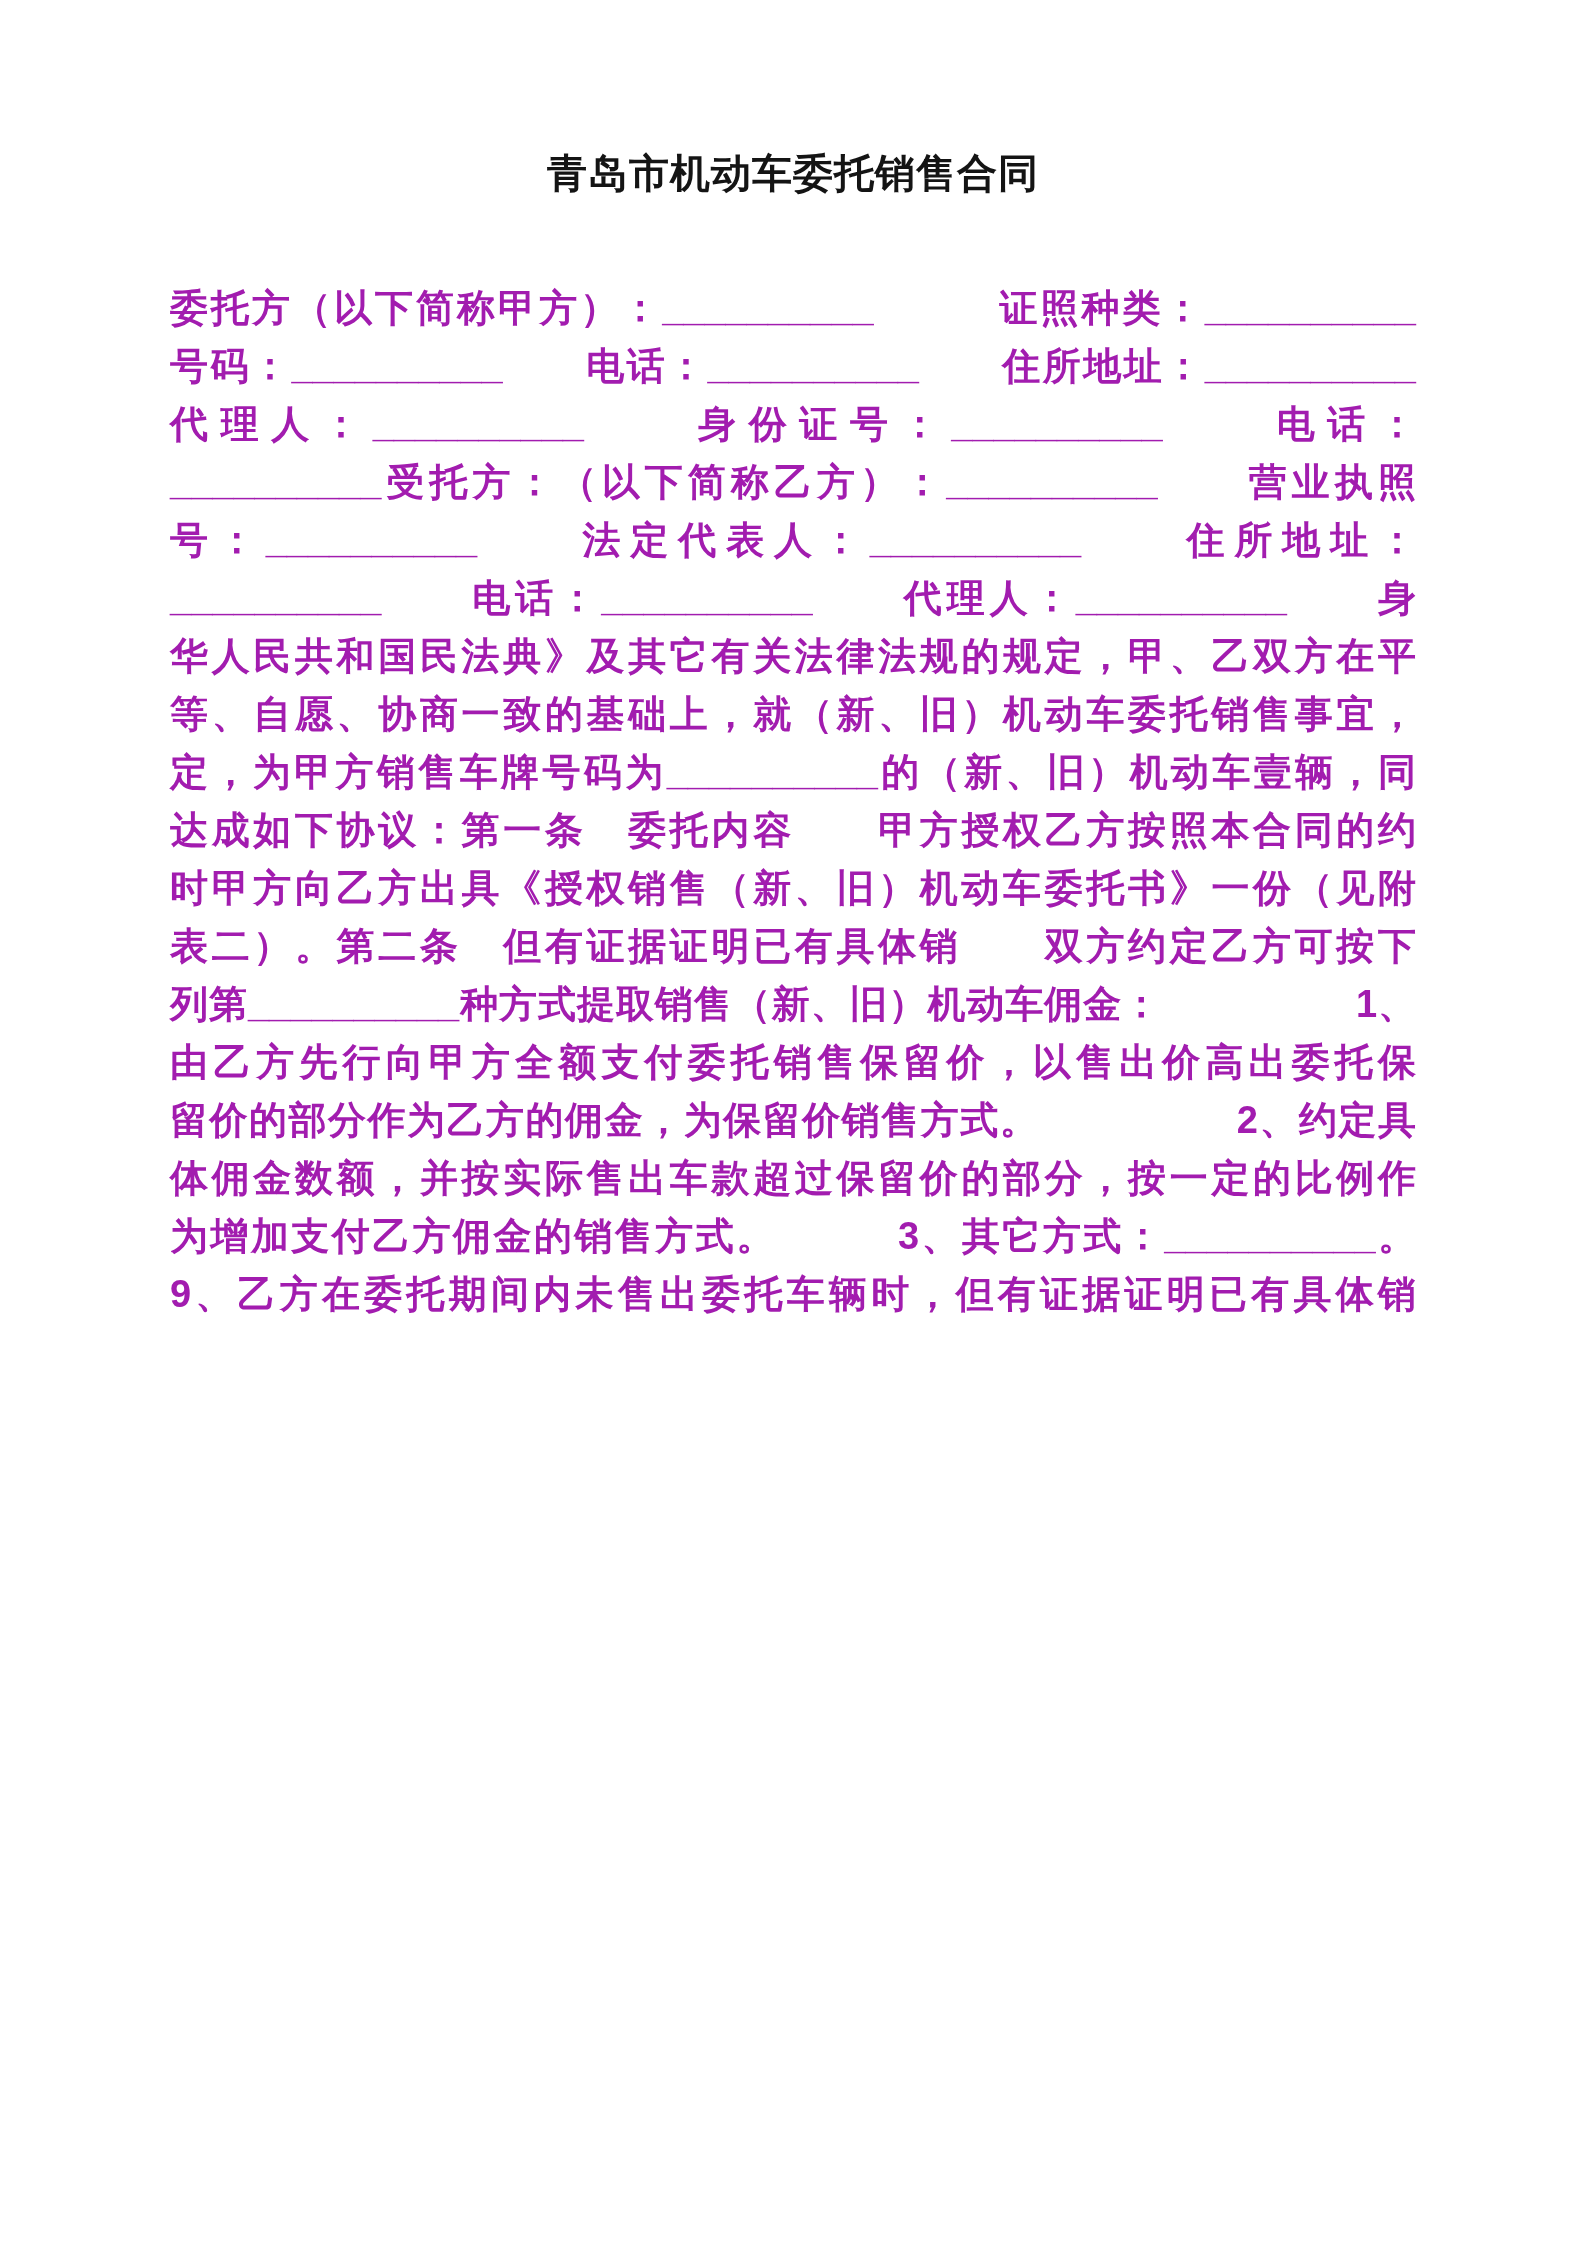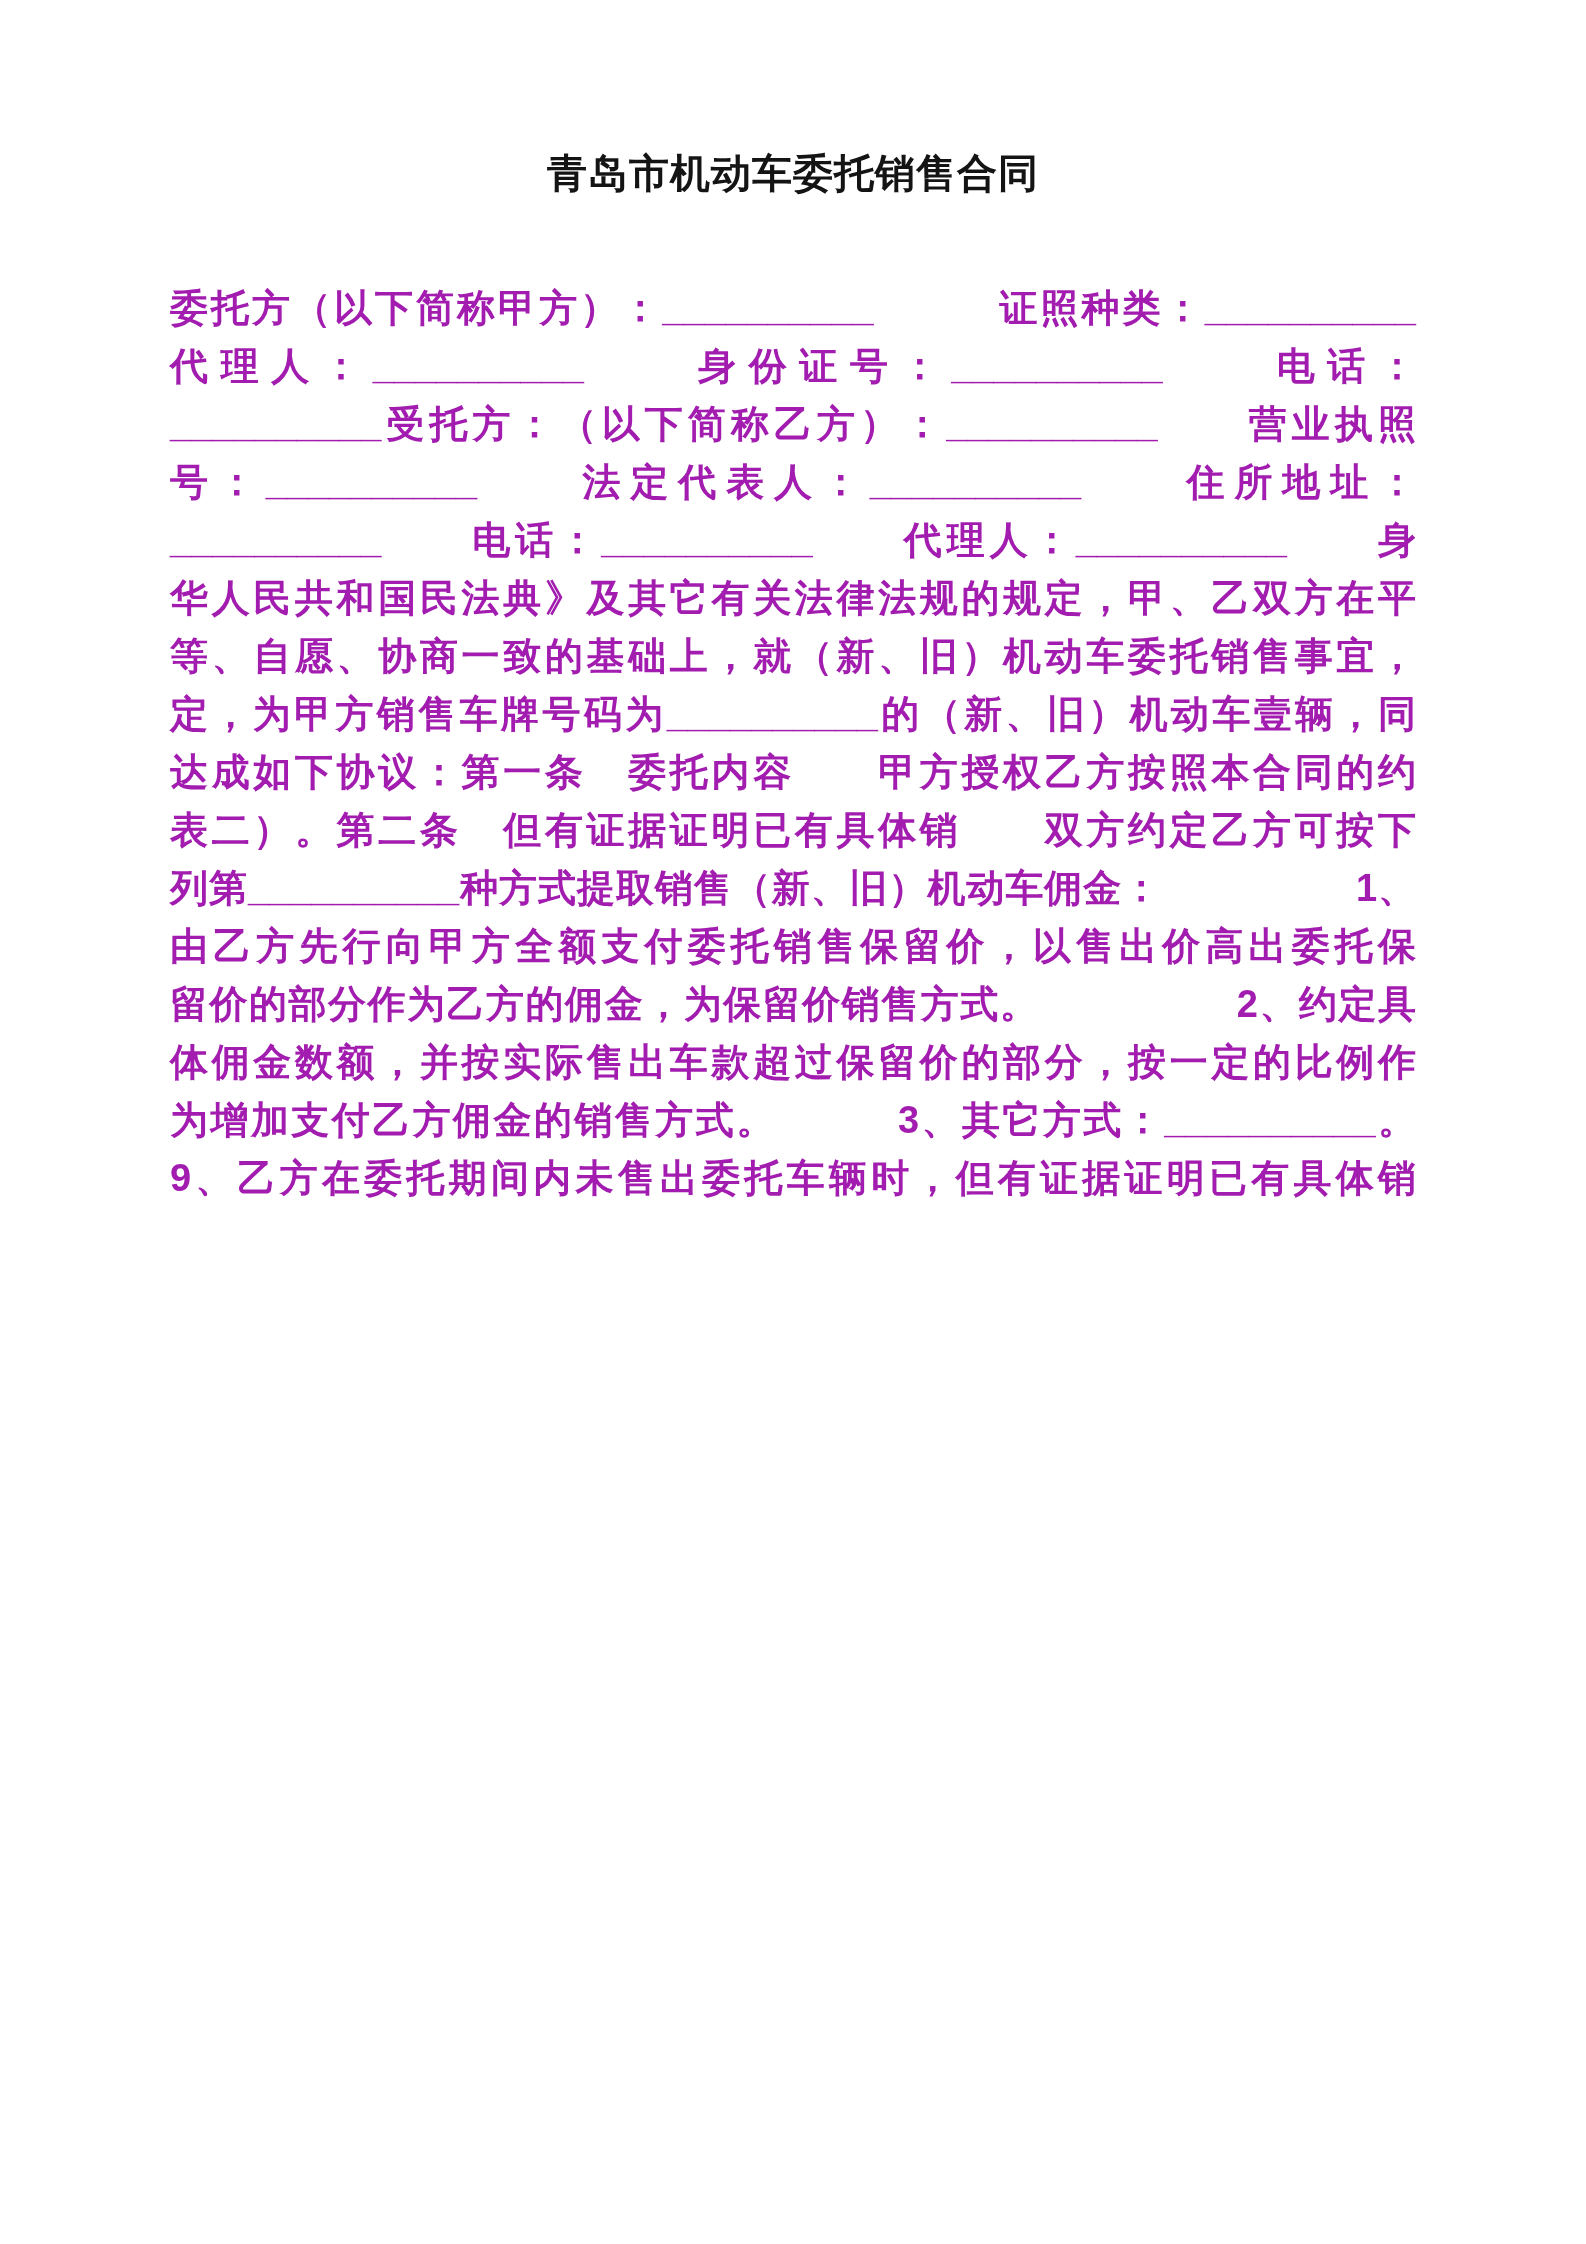--- a/index.html
+++ b/index.html
@@ -46,28 +46,30 @@
     text-align-last: justify;
   }
 </style>
 </head>
 <body>
 
 <div class="page">
   <h1 class="doc-title">青岛市机动车委托销售合同</h1>
   <div class="doc-body">
     <div class="doc-line">委托方（以下简称甲方）：__________　　　证照种类：__________</div>
+    <div class="doc-line">号码：__________　　电话：__________　　住所地址：__________</div>
     <div class="doc-line">代理人：__________　　身份证号：__________　　电话：</div>
     <div class="doc-line">__________受托方：（以下简称乙方）：__________　　营业执照</div>
     <div class="doc-line">号：__________　　法定代表人：__________　　住所地址：</div>
     <div class="doc-line">__________　　电话：__________　　代理人：__________　　身</div>
     <div class="doc-line">华人民共和国民法典》及其它有关法律法规的规定，甲、乙双方在平</div>
     <div class="doc-line">等、自愿、协商一致的基础上，就（新、旧）机动车委托销售事宜，</div>
     <div class="doc-line">定，为甲方销售车牌号码为__________的（新、旧）机动车壹辆，同</div>
     <div class="doc-line">达成如下协议：第一条　委托内容　　甲方授权乙方按照本合同的约</div>
+    <div class="doc-line">时甲方向乙方出具《授权销售（新、旧）机动车委托书》一份（见附</div>
     <div class="doc-line">表二）。第二条　但有证据证明已有具体销　　双方约定乙方可按下</div>
     <div class="doc-line">列第__________种方式提取销售（新、旧）机动车佣金：　　　　　1、</div>
     <div class="doc-line">由乙方先行向甲方全额支付委托销售保留价，以售出价高出委托保</div>
     <div class="doc-line">留价的部分作为乙方的佣金，为保留价销售方式。　　　　　2、约定具</div>
     <div class="doc-line">体佣金数额，并按实际售出车款超过保留价的部分，按一定的比例作</div>
     <div class="doc-line">为增加支付乙方佣金的销售方式。　　　3、其它方式：__________。</div>
     <div class="doc-line">9、乙方在委托期间内未售出委托车辆时，但有证据证明已有具体销</div>
   </div>
 </div>
 

